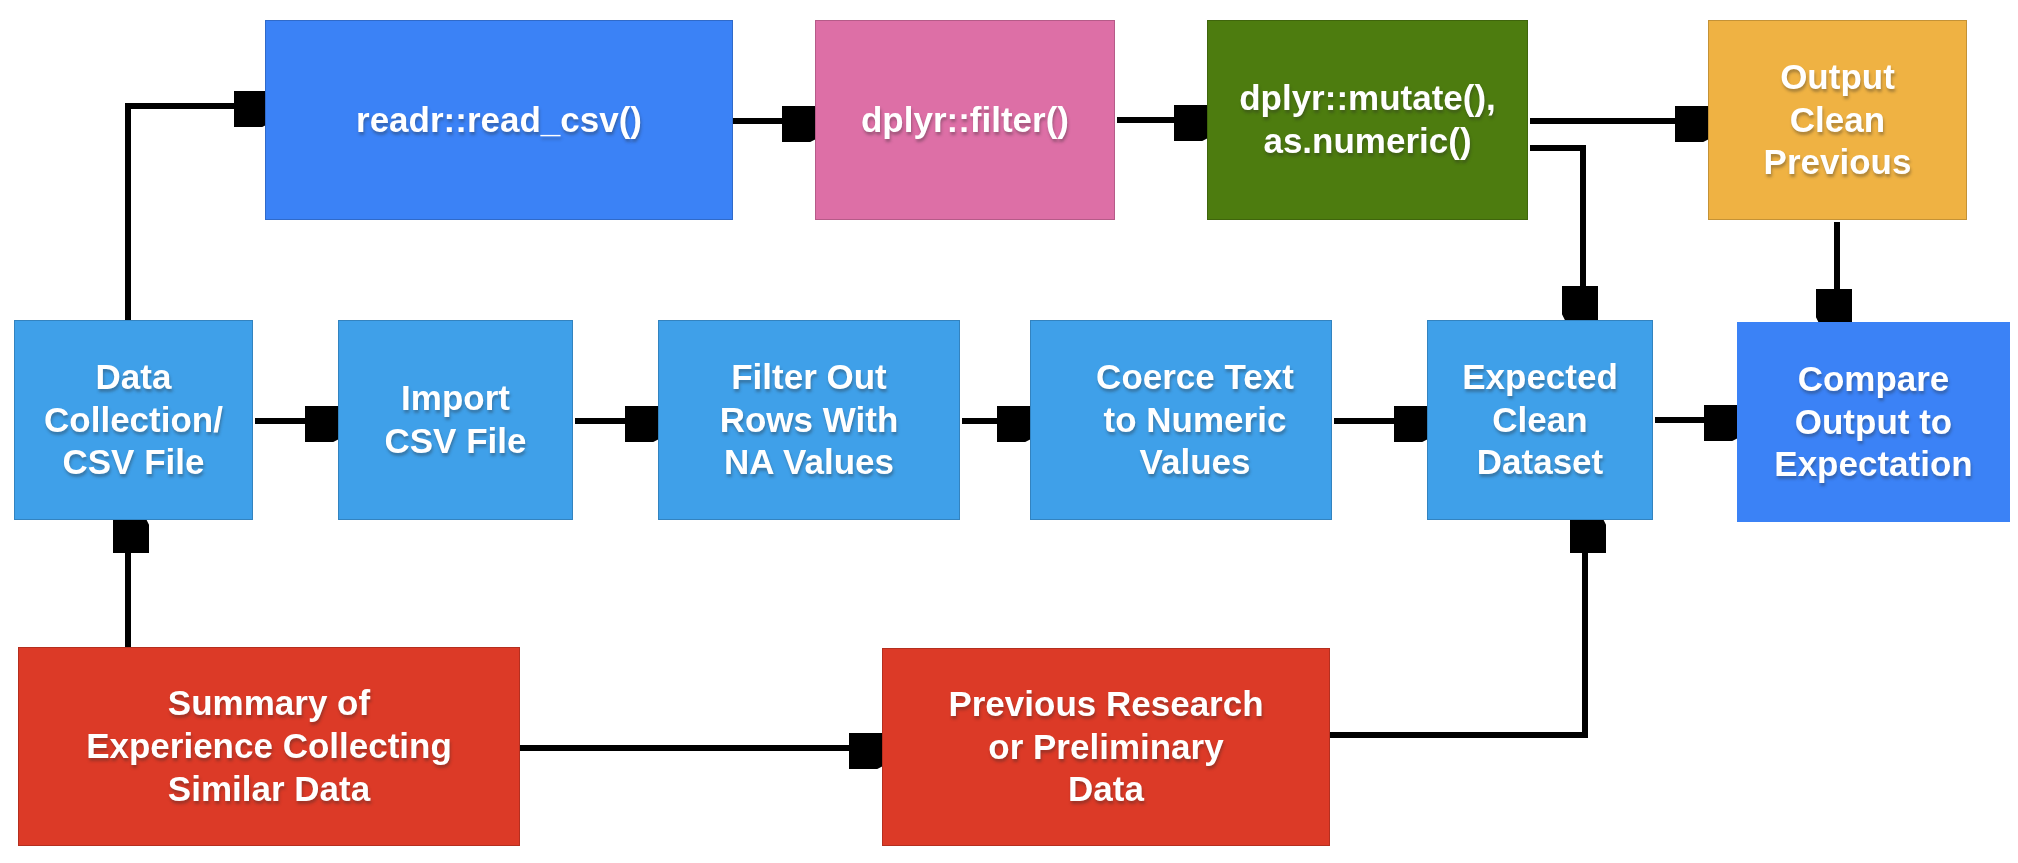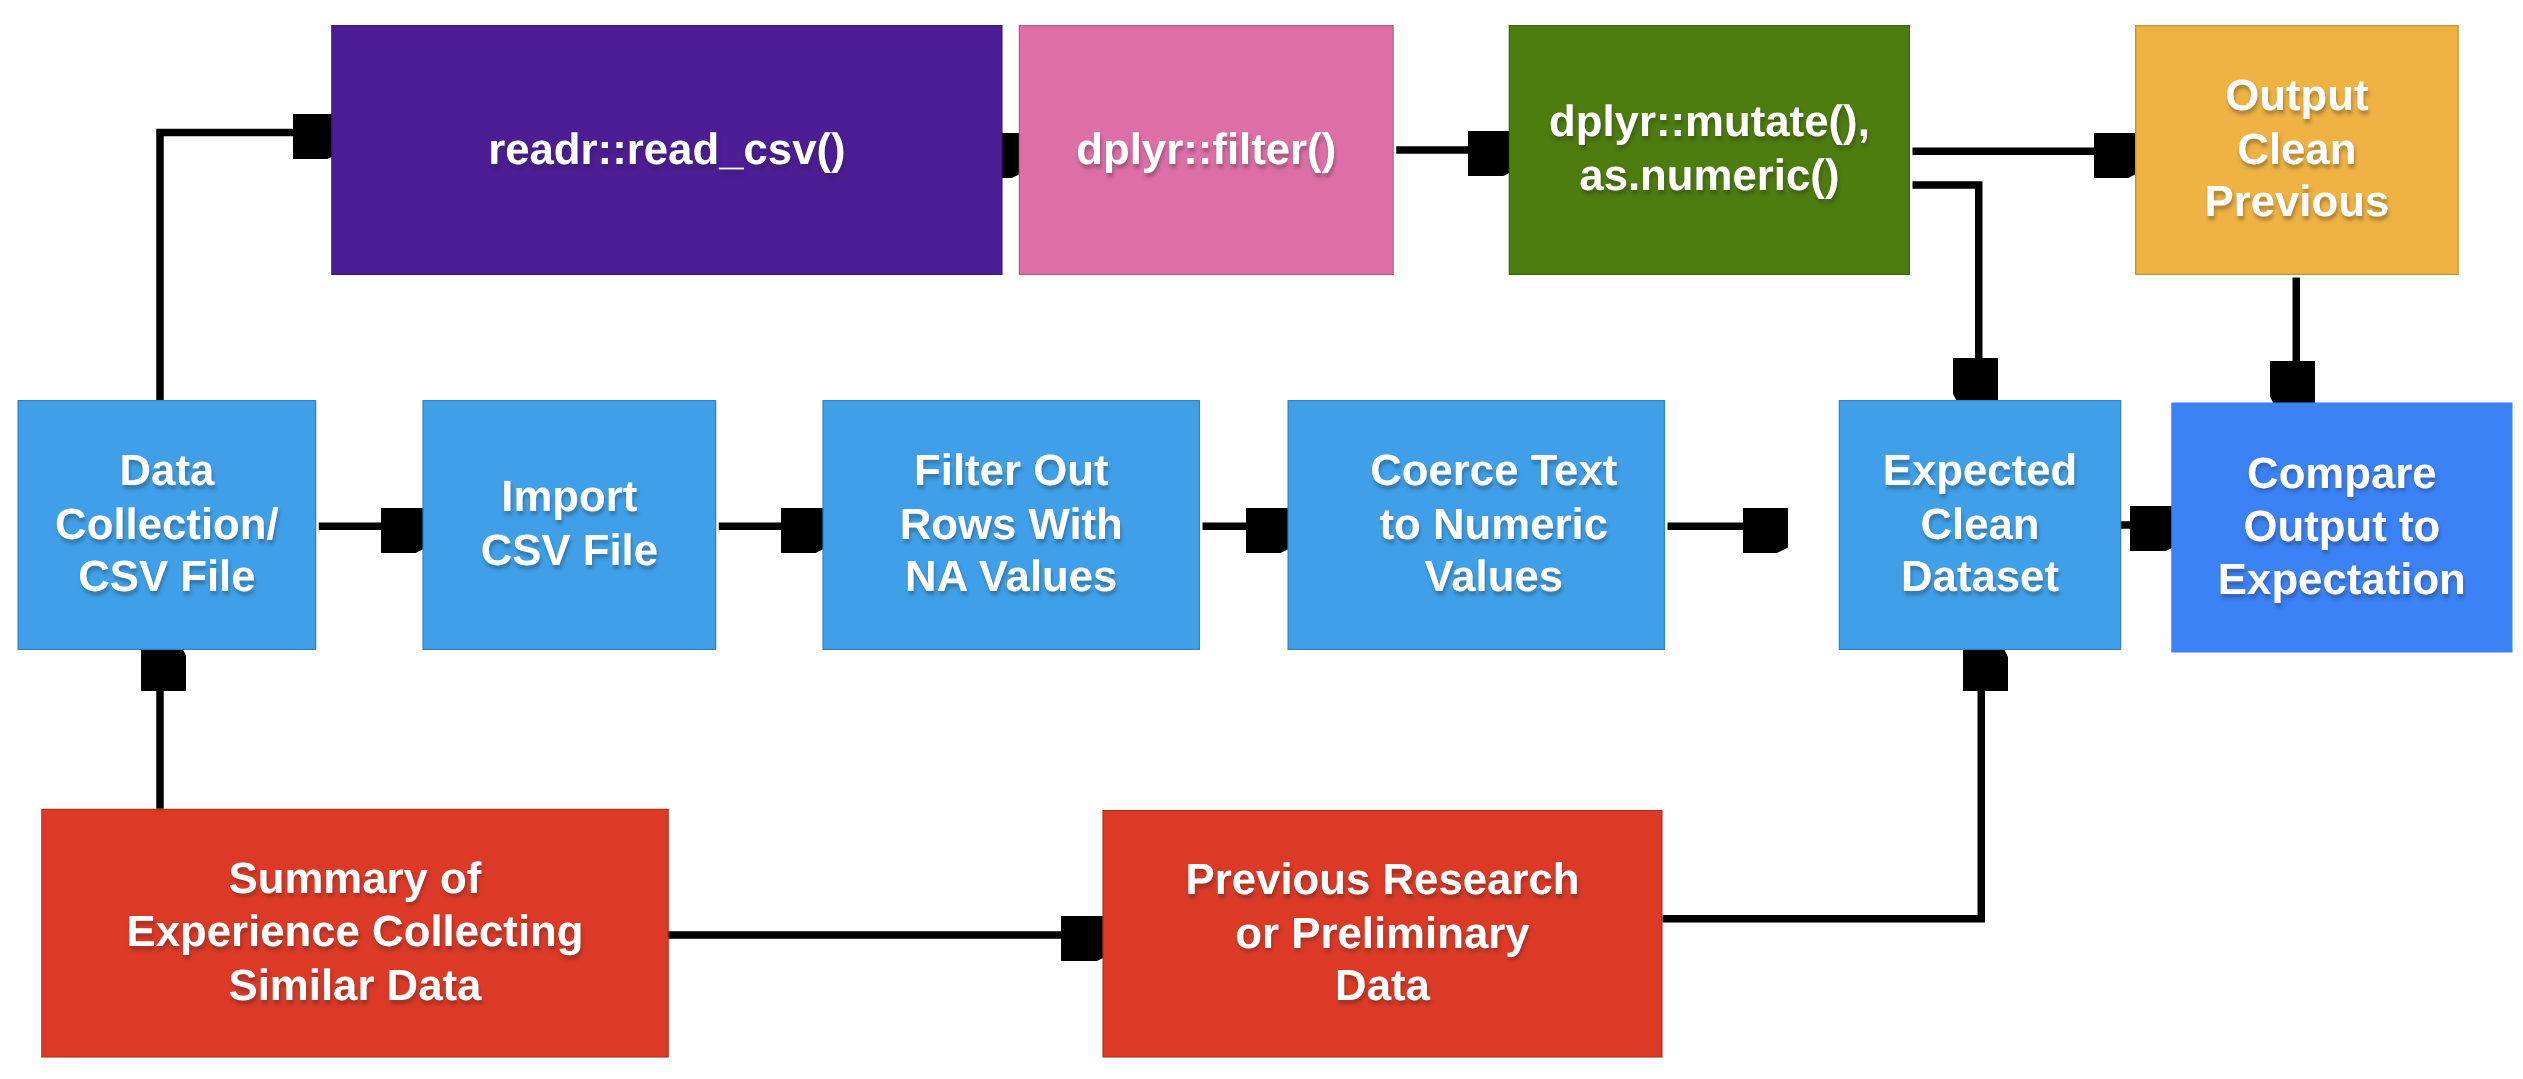--- a/index.html
+++ b/index.html
@@ -70,21 +70,21 @@
     <path d="M255,421 L329,421" marker-end="url(#ah)"></path>
     <path d="M575,421 L649,421" marker-end="url(#ah)"></path>
     <path d="M962,421 L1021,421" marker-end="url(#ah)"></path>
     <path d="M1334,421 L1418,421" marker-end="url(#ah)"></path>
     <path d="M1655,420 L1728,420" marker-end="url(#ah)"></path>
     <path d="M128,647 L128,529" marker-end="url(#ah)"></path>
     <path d="M520,748 L873,748" marker-end="url(#ah)"></path>
     <path d="M1330,735 L1585,735 L1585,529" marker-end="url(#ah)"></path>
   </svg>
 
-  <div class="node" style="left: 265px; top: 20px; width: 537px; height: 200px; background-color: #4c1d95;">
+  <div class="node" style="left: 265px; top: 20px; width: 468px; height: 200px; background-color: #3b82f6;">
     <span class="label">readr::read_csv()</span>
   </div>
 
   <div class="node" style="left: 815px; top: 20px; width: 300px; height: 200px; background-color: rgb(221, 111, 166);">
     <span class="label">dplyr::filter()</span>
   </div>
 
   <div class="node" style="left: 1207px; top: 20px; width: 321px; height: 200px; background-color: #4d7c0f;">
     <span class="label">dplyr::mutate(),
 as.numeric()</span>
@@ -112,33 +112,33 @@
 Rows With
 NA Values</span>
   </div>
 
   <div class="node" style="left: 1030px; top: 320px; width: 302px; height: 200px; background-color: rgb(63, 160, 233); padding-left: 28px;">
     <span class="label">Coerce Text
 to Numeric
 Values</span>
   </div>
 
-  <div class="node" style="left: 1427px; top: 320px; width: 226px; height: 200px; background-color: rgb(63, 160, 233); margin-left: 44px;">
+  <div class="node" style="left: 1427px; top: 320px; width: 226px; height: 200px; background-color: rgb(63, 160, 233);">
     <span class="label">Expected
 Clean
 Dataset</span>
   </div>
 
   <div class="node black-node" style="left: 1737px; top: 322px; width: 273px; height: 200px; background-color: #3b82f6;">
     <span class="label">Compare
 Output to
 Expectation</span>
   </div>
 
-  <div class="node" style="left: 18px; top: 647px; width: 502px; height: 199px; background-color: rgb(220, 58, 39); margin-left: 15px;">
+  <div class="node" style="left: 18px; top: 647px; width: 502px; height: 199px; background-color: rgb(220, 58, 39);">
     <span class="label">Summary of
 Experience Collecting
 Similar Data</span>
   </div>
 
   <div class="node" style="left: 882px; top: 648px; width: 448px; height: 198px; background-color: rgb(220, 58, 39);">
     <span class="label">Previous Research
 or Preliminary
 Data</span>
   </div>

